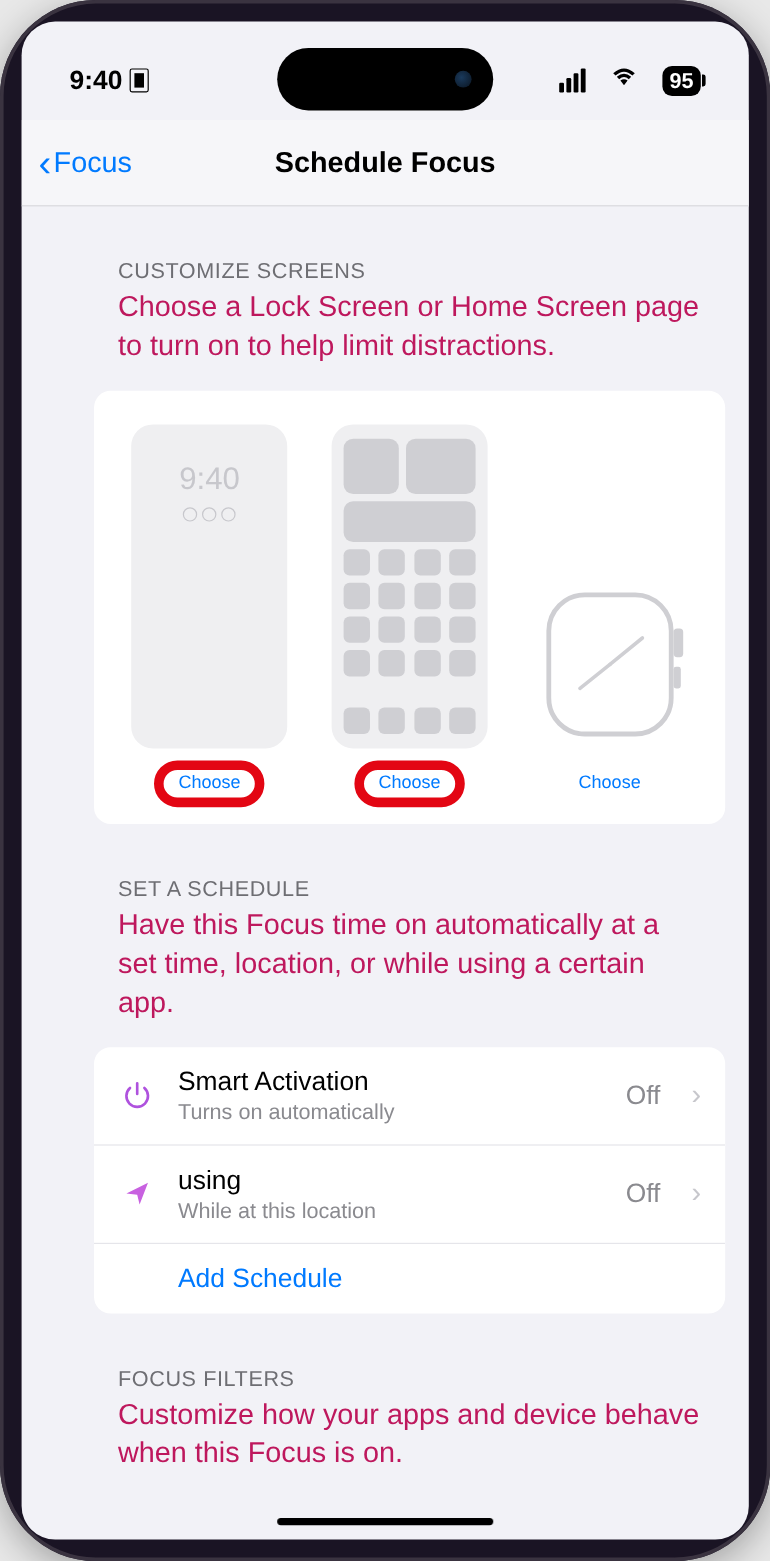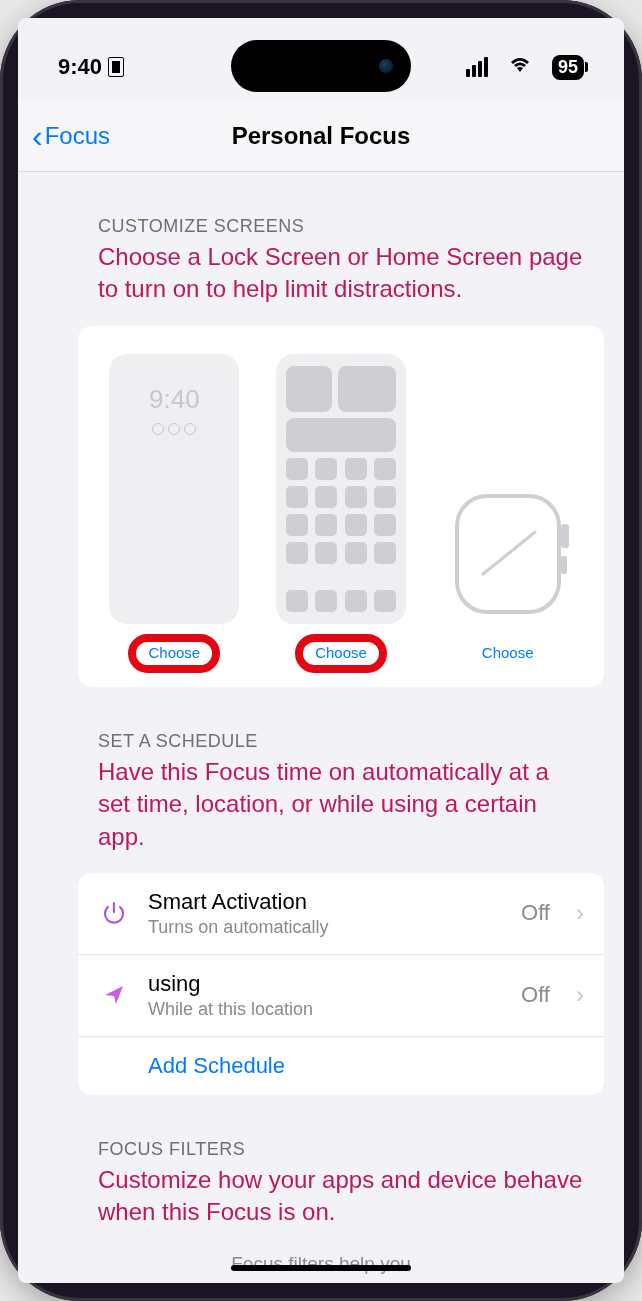--- a/index.html
+++ b/index.html
@@ -17,21 +17,21 @@
     border-radius: 80px;
     padding: 18px;
     position: relative;
     box-shadow: inset 0 0 0 3px #3a3340, 0 8px 30px rgba(0,0,0,0.3);
   }
 
   .screen {
     width: 100%;
     height: 100%;
     background: #f2f2f7;
-    border-radius: 8px;
+    border-radius: 28px;
     overflow: hidden;
     position: relative;
   }
 
   .dynamic-island {
     position: absolute;
     top: 22px;
     left: 50%;
     transform: translateX(-50%);
     width: 180px;
@@ -326,21 +326,21 @@
         </span>
         <span class="battery-pill">95</span>
       </div>
     </div>
 
     <div class="nav-bar">
       <div class="back-btn">
         <span class="back-chevron">‹</span>
         <span>Focus</span>
       </div>
-      <div class="nav-title">Personal Focus</div>
+      <div class="nav-title">Schedule Focus</div>
       <div class="nav-spacer"></div>
     </div>
 
     <div class="content">
 
       <div class="section-header">
         <div class="section-title">CUSTOMIZE SCREENS</div>
         <div class="section-desc">Choose a Lock Screen or Home Screen page to turn on to help limit distractions.</div>
       </div>
 
@@ -474,17 +474,16 @@
       </div>
 
       <div class="section-header">
         <div class="section-title">FOCUS FILTERS</div>
         <div class="section-desc">Customize how your apps and device behave when this Focus is on.</div>
       </div>
 
       <div style="height:60px"></div>
     </div>
 
-    <div class="bottom-peek-text">Focus filters help you</div>
     <div class="home-indicator"></div>
 
   </div>
 </div>
 
 </body></html>

